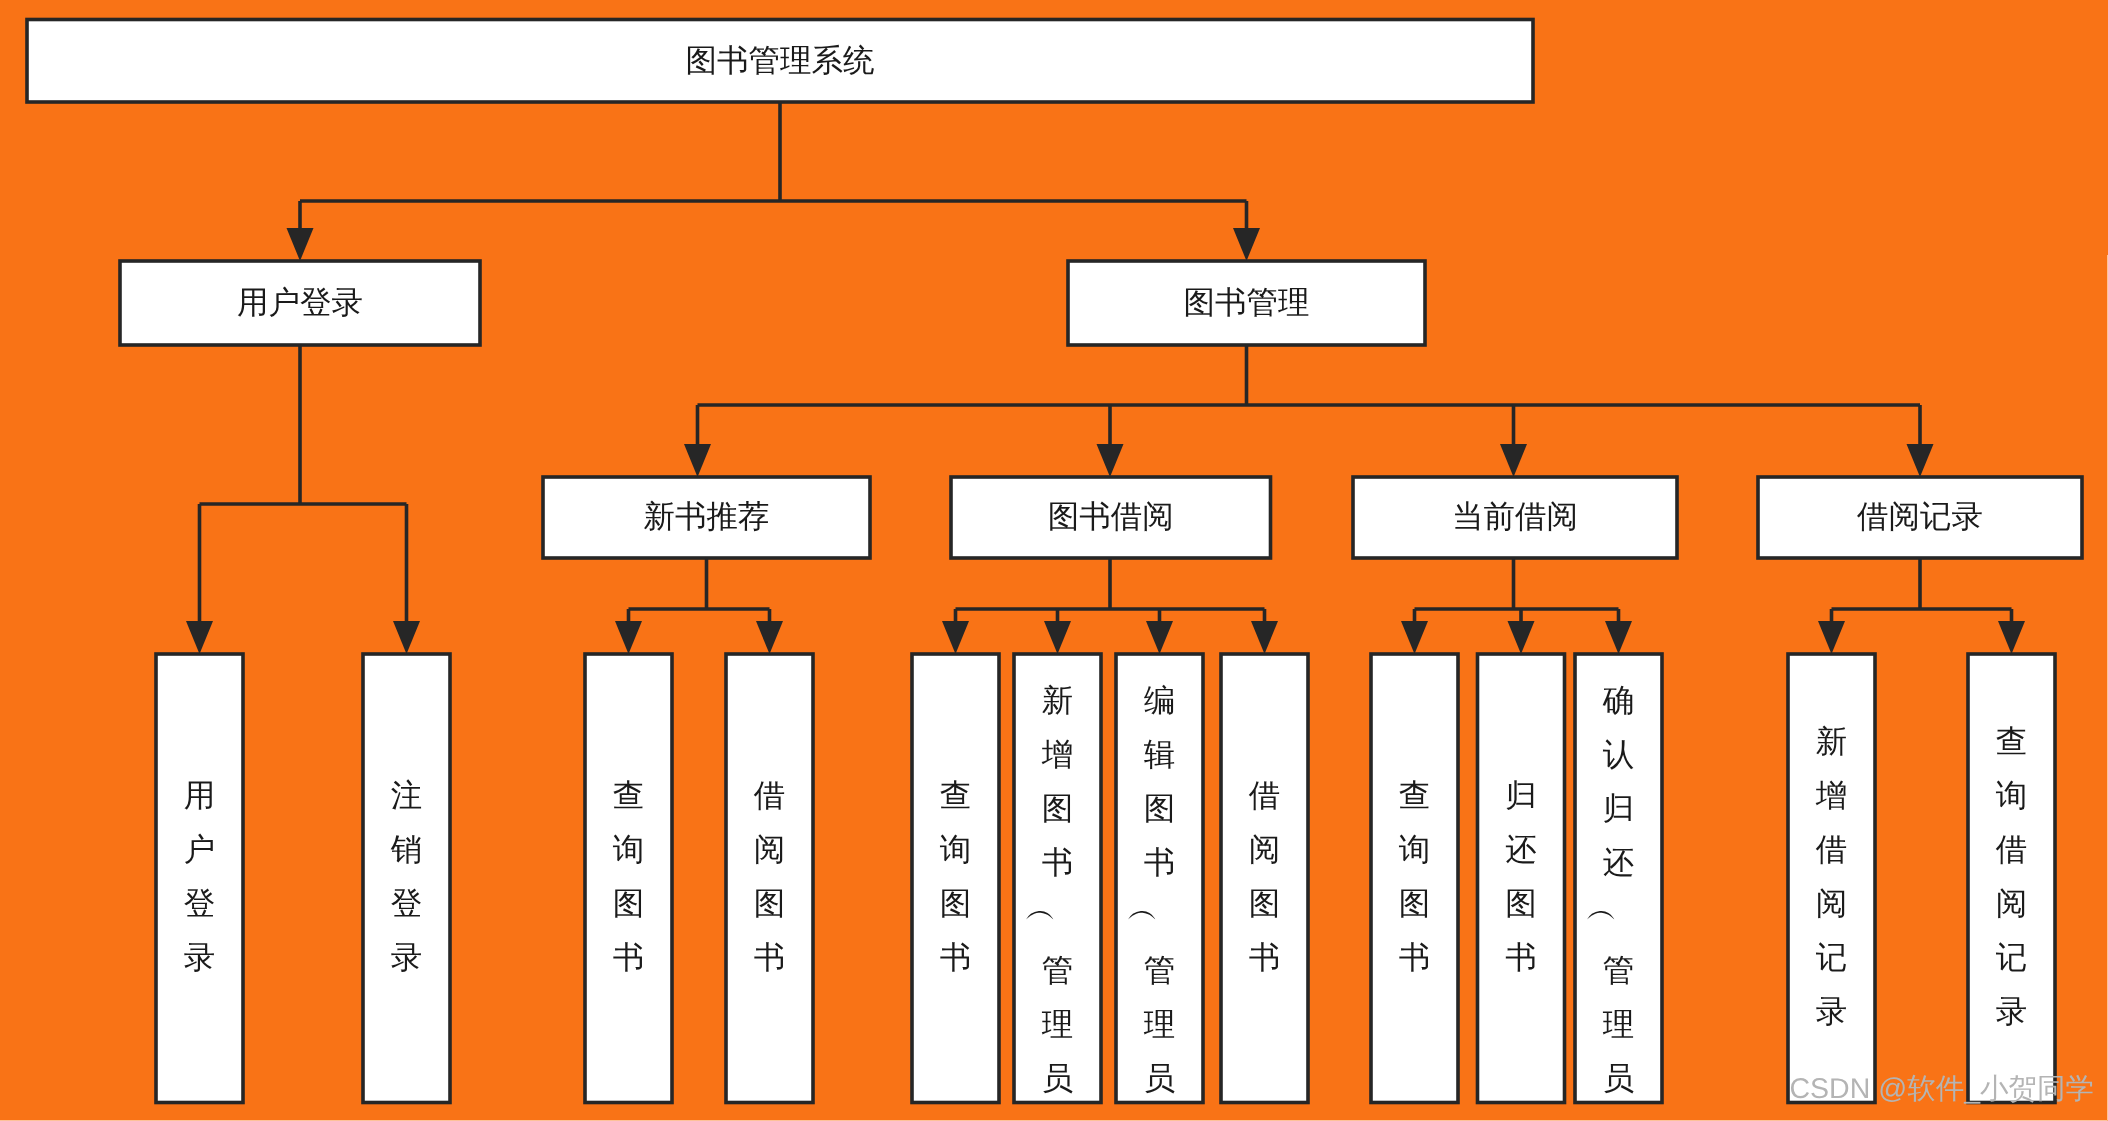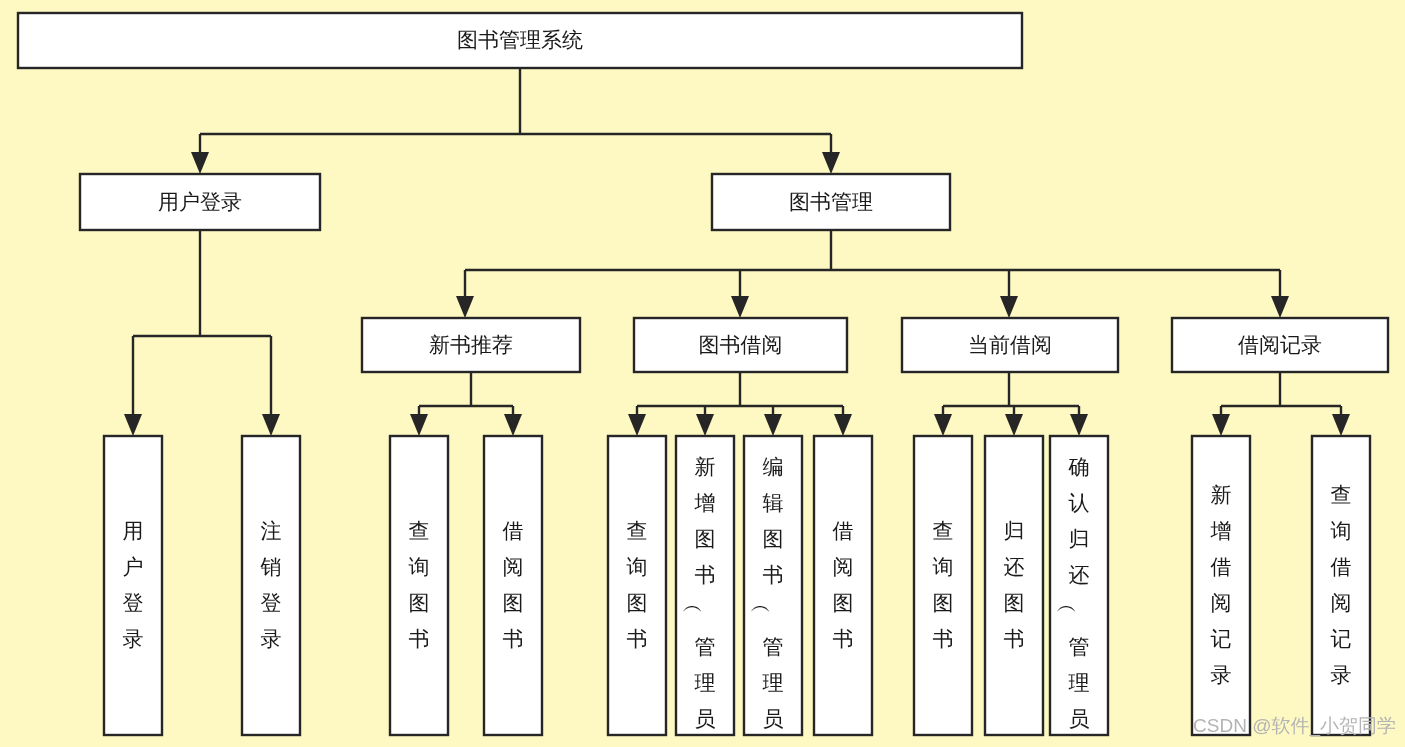--- a/index.html
+++ b/index.html
@@ -8,21 +8,21 @@
     padding: 0;
     background: #ffffff;
   }
   body {
     font-family: "Liberation Sans", "DejaVu Sans", sans-serif;
   }
   #diagram-root {
     position: relative;
     width: 1405px;
     height: 747px;
-    background: #fef9c3;
+    background: #f97316;
     overflow: hidden;
   }
   svg.diagram-canvas {
     position: absolute;
     left: 0;
     top: 0;
     width: 1405px;
     height: 747px;
   }
   .node-box {

